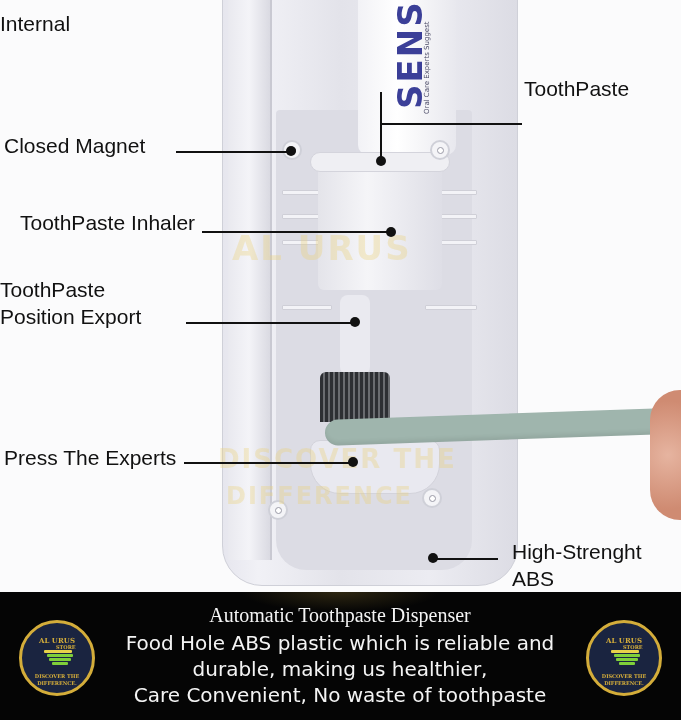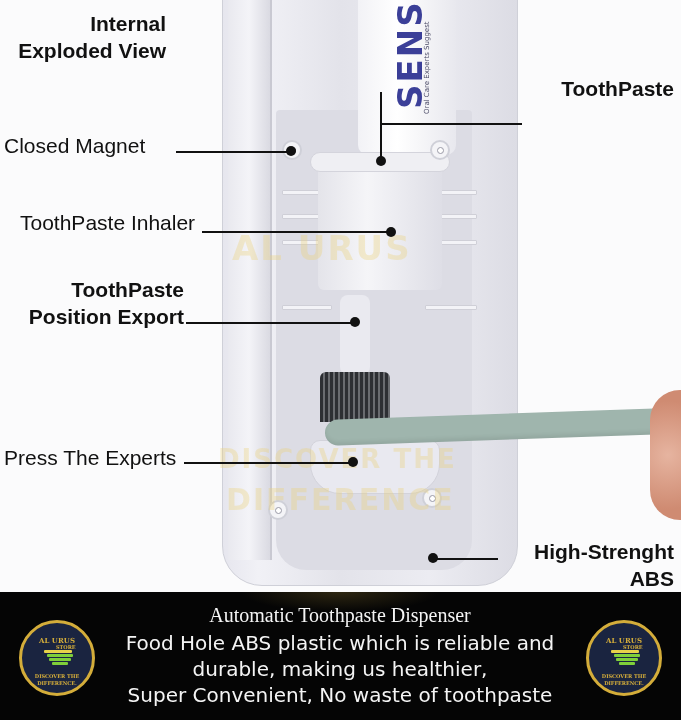--- a/index.html
+++ b/index.html
@@ -33,21 +33,21 @@
       transform: rotate(-2deg); transform-origin: left center; box-shadow: inset 0 -3px 4px rgba(0,0,0,0.08); }
     .button-pad { position: absolute; left: 310px; top: 440px; width: 130px; height: 54px; background: #e9e9f0; border-radius: 10px 10px 30px 30px; border: 1px solid #d3d3db; }
     .screw { position: absolute; width: 20px; height: 20px; border-radius: 50%; background: #f4f4f7; border: 2px solid #cfd0d8; }
     .screw .dot { position: absolute; left: 5px; top: 5px; width: 7px; height: 7px; border-radius: 50%; background: #fff; border: 1px solid #9a9aa6; }
     .screw.magnet .dot { background: #111; border-color: #555; }
 
     .finger { position: absolute; left: 650px; top: 390px; width: 60px; height: 130px; background: radial-gradient(circle at 30% 50%, #e6b4a0, #cf8b72 70%); border-radius: 30px 0 0 30px; }
 
     
     .label { position: absolute; font-size: 21px; line-height: 27px; color: #111; font-family: "Liberation Sans", "DejaVu Sans", sans-serif; white-space: nowrap; }
-    .label.center { text-align: right; font-weight: bold; }
+    .label.center { text-align: left; }
     .hline { position: absolute; height: 2px; background: #111; }
     .vline { position: absolute; width: 2px; background: #111; }
     .pin { position: absolute; width: 10px; height: 10px; border-radius: 50%; background: #111; }
 
     
     .banner { position: absolute; left: 0; top: 592px; width: 681px; height: 128px; background: #050505; }
     .banner-glow { position: absolute; left: 240px; top: 592px; width: 200px; height: 20px; background: radial-gradient(ellipse at center top, rgba(120,100,40,0.35), rgba(0,0,0,0) 70%); }
     .banner-text { position: absolute; left: 110px; width: 460px; text-align: center; color: #f4f4f4; font-size: 20px; line-height: 25px; font-family: "DejaVu Sans", sans-serif; white-space: nowrap; }
 
     .logo { position: absolute; width: 76px; height: 76px; border-radius: 50%; background: #1a2440; border: 3px solid #d4ad3a; }
@@ -97,26 +97,25 @@
     </div>
   <div class="screw" style="left:268px;top:500px;">
       <span class="dot"></span>
     </div>
   <div class="screw" style="left:422px;top:488px;">
       <span class="dot"></span>
     </div>
 
   <div class="wm-text" style="left:232px;top:228px;font-size:34px;">AL URUS</div>
   <div class="wm-text" style="left:218px;top:444px;font-size:26px;">DISCOVER THE</div>
-  <div class="wm-text" style="left:226px;top:482px;font-size:30px;">DIFFERENCE</div>
+  <div class="wm-text" style="left:226px;top:482px;font-size:24px;">DIFFERENCE</div>
 </div>
 
 <div class="label center" style="left:0;top:10px;width:166px;">
   <div>Internal</div>
-  <div>Exploded View</div>
 </div>
 
 <div class="label" style="left:4px;top:132px;">
   <span>Closed Magnet</span>
 </div>
 <div class="hline" style="left:176px;top:151px;width:112px;"></div>
 <div class="pin" style="left:286px;top:146px;"></div>
 
 <div class="label center" style="left:524px;top:75px;width:150px;">
   <div>ToothPaste</div>
@@ -150,21 +149,21 @@
 </div>
 <div class="hline" style="left:436px;top:558px;width:62px;"></div>
 <div class="pin" style="left:428px;top:553px;"></div>
 
 <div class="banner"></div>
 <div class="banner-glow"></div>
 
 <div class="banner-text" style="top:603px;font-family:Liberation Serif, serif;">Automatic Toothpaste Dispenser</div>
 <div class="banner-text" style="top:631px;">Food Hole ABS plastic which is reliable and</div>
 <div class="banner-text" style="top:657px;">durable, making us healthier,</div>
-<div class="banner-text" style="top:683px;">Super Convenient, No waste of toothpaste</div>
+<div class="banner-text" style="top:683px;">Care Convenient, No waste of toothpaste</div>
 
 <div class="logo" style="left:19px;top:620px;">
   <div class="brand1">AL URUS</div>
   <div class="brand2">STORE</div>
   <div class="cart">
     <i style="width:28px;background:#e7d24a;"></i>
       <i style="width:26px;margin-left:3px;"></i>
       <i style="width:22px;margin-left:5px;"></i>
       <i style="width:16px;margin-left:8px;"></i>
   </div>

